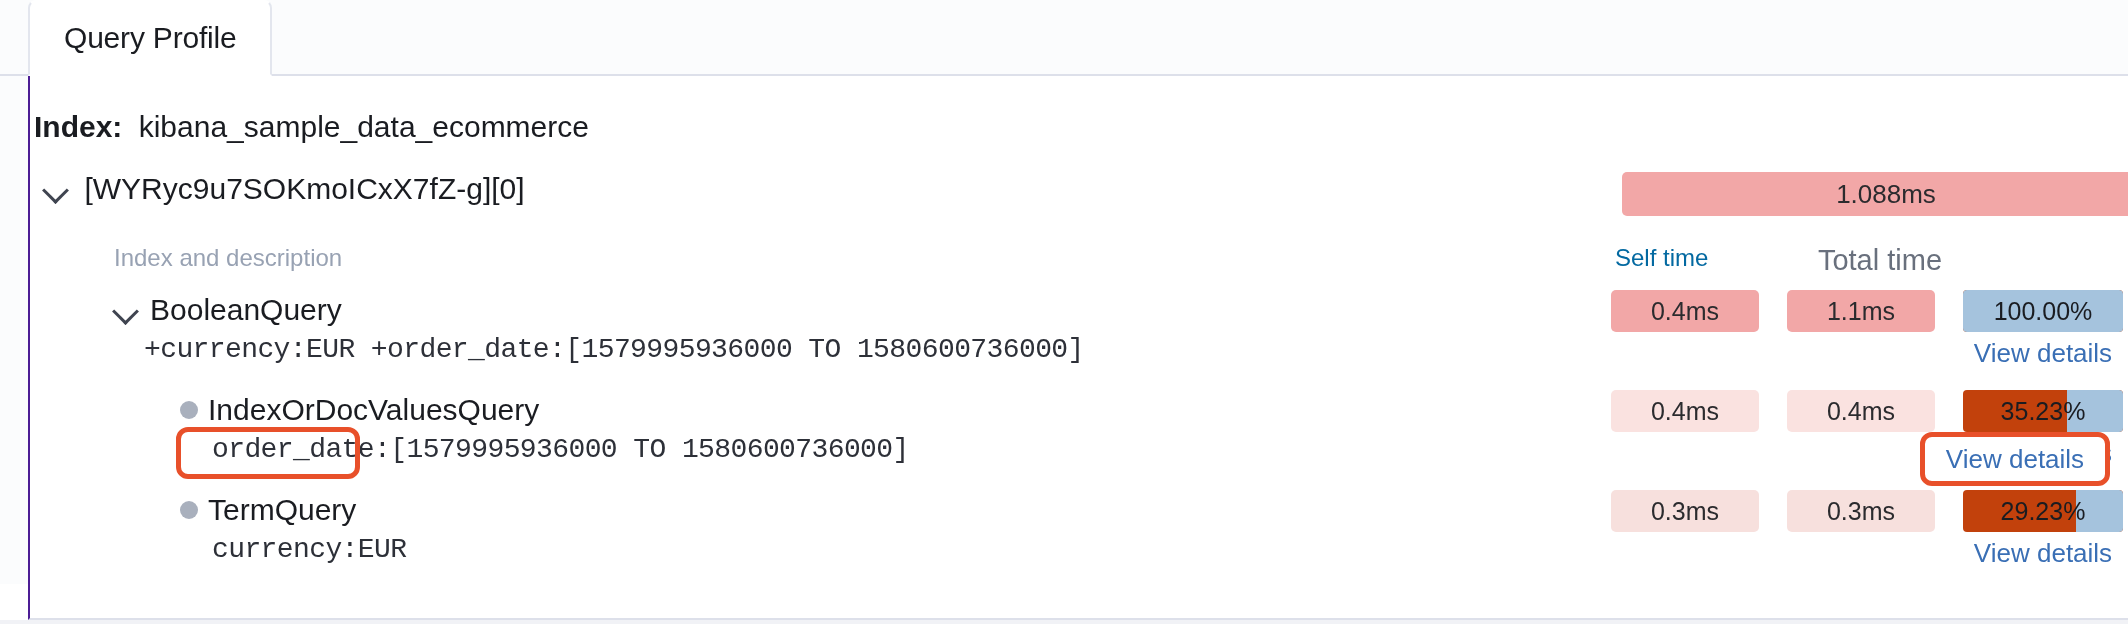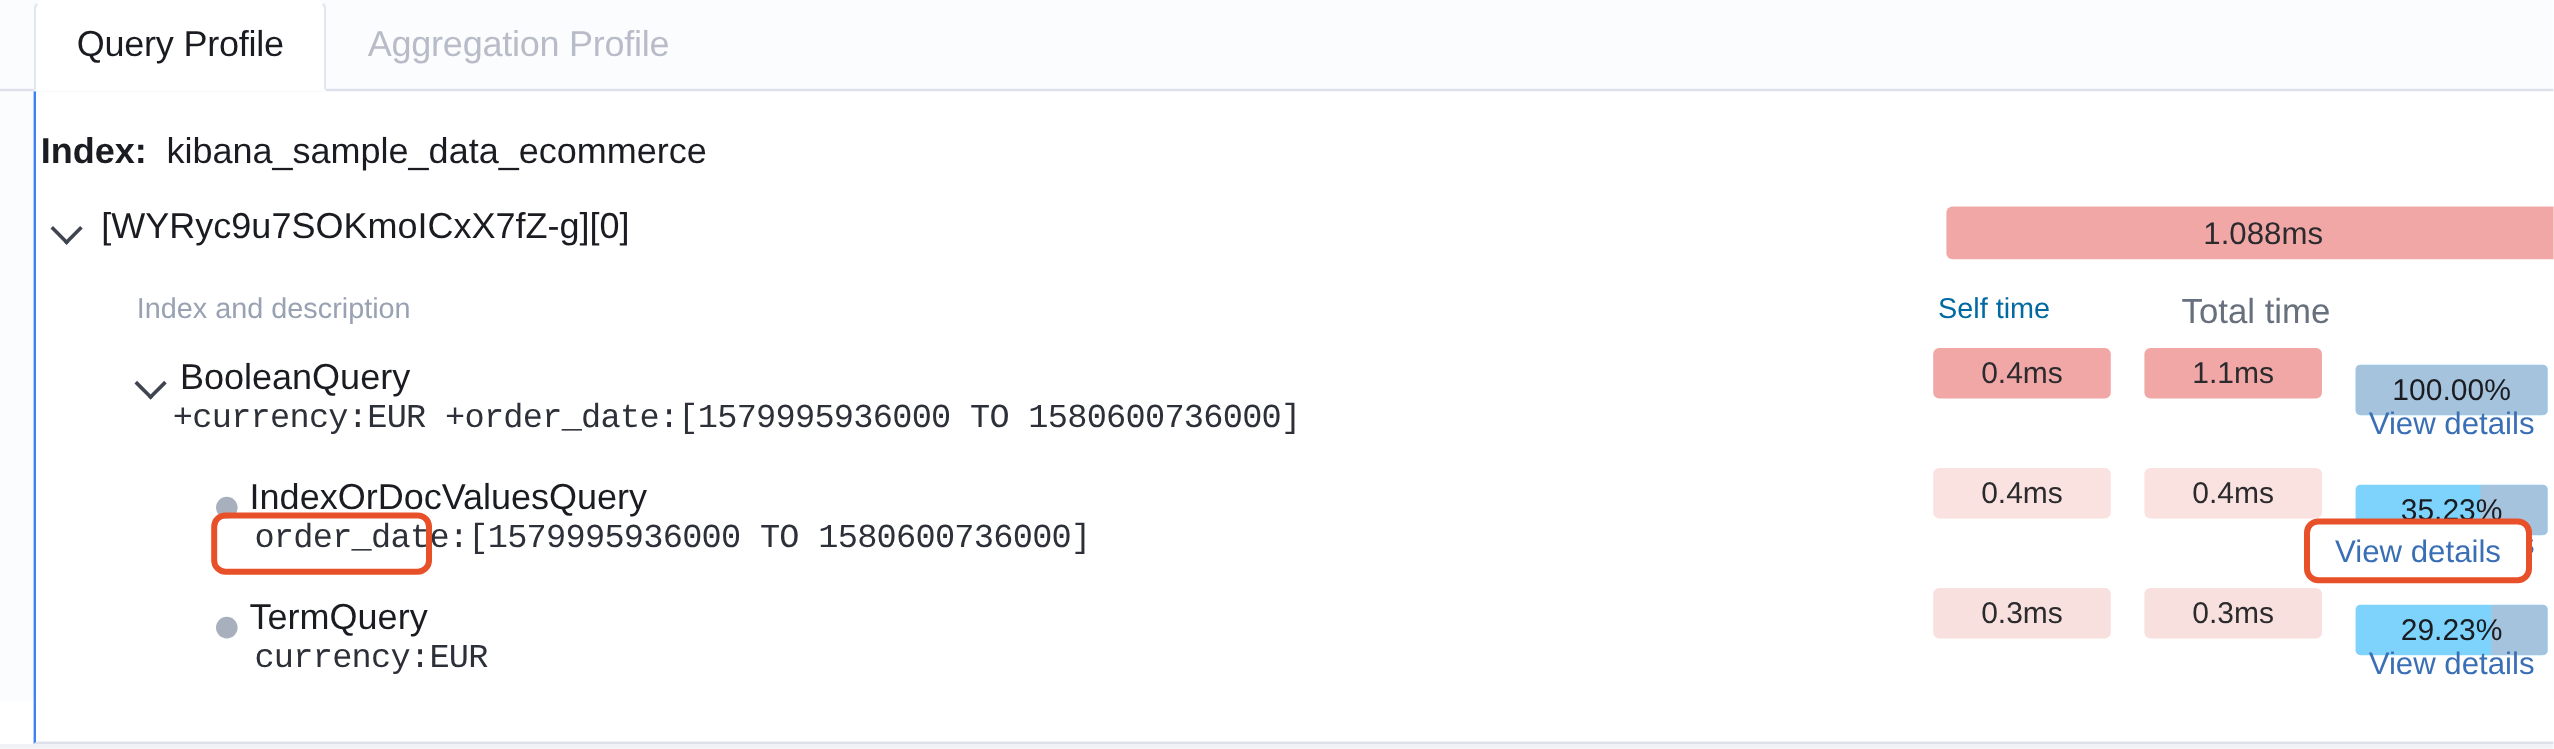--- a/index.html
+++ b/index.html
@@ -64,21 +64,21 @@
     z-index: 1;
   }
 
   
   .panel {
     position: absolute;
     left: 28px; top: 76px;
     width: 2100px;
     height: 544px;
     background: #ffffff;
-    border-left: 2px solid #3b82f6;
+    border-left: 2px solid #4c1d95;
     border-bottom: 2px solid #dde0ea;
   }
   .panel-bottom-strip {
     position: absolute;
     left: 0; top: 620px;
     width: 2128px;
     height: 4px;
     background: #f1f2f6;
   }
 
@@ -192,21 +192,21 @@
     height: 100px;
   }
   .qrow.r0 { top: 212px; }
   .qrow.r1 { top: 312px; }
   .qrow.r2 { top: 412px; }
 
   .qname-line {
     position: absolute;
     top: 0; left: 0;
     display: flex;
-    align-items: flex-end;
+    align-items: center;
     height: 44px;
   }
   .qrow.r0 .qname-line { left: 82px; }
   .qrow.r1 .qname-line { left: 150px; }
   .qrow.r2 .qname-line { left: 150px; }
 
   .qname {
     font-size: 30px;
     color: #1a1c21;
     margin-left: 10px;
@@ -243,25 +243,25 @@
     align-items: center;
     justify-content: center;
     font-size: 25px;
     color: #2b2b2e;
   }
   .badge-self  { left: 1581px; }
   .badge-total { left: 1757px; }
 
   .pct-wrap {
     position: absolute;
-    left: 1933px; top: 16px;
+    left: 1933px; top: 2px;
     width: 160px;
     height: 42px;
     border-radius: 4px;
-    background: #7dd3fc;
+    background: #c2410c;
     overflow: hidden;
   }
   .pct-fill {
     position: absolute;
     right: 0; top: 0;
     height: 100%;
     background: #a5c3dd;
   }
   .pct-text {
     position: absolute;
@@ -317,23 +317,20 @@
 </style>
 </head>
 <body>
 
 <div id="root">
 
   <div class="tabbar">
     <div class="tab active">
       <span>Query Profile</span>
     </div>
-    <div class="tab inactive">
-      <span>Aggregation Profile</span>
-    </div>
   </div>
   <div class="tabbar-underline"></div>
 
   <div class="panel">
 
     <div class="index-row">
       <div class="index-left">
         <span class="lbl" style="margin-right: 8px;">Index:</span>
         <span class="val">kibana_sample_data_ecommerce</span>
       </div>

